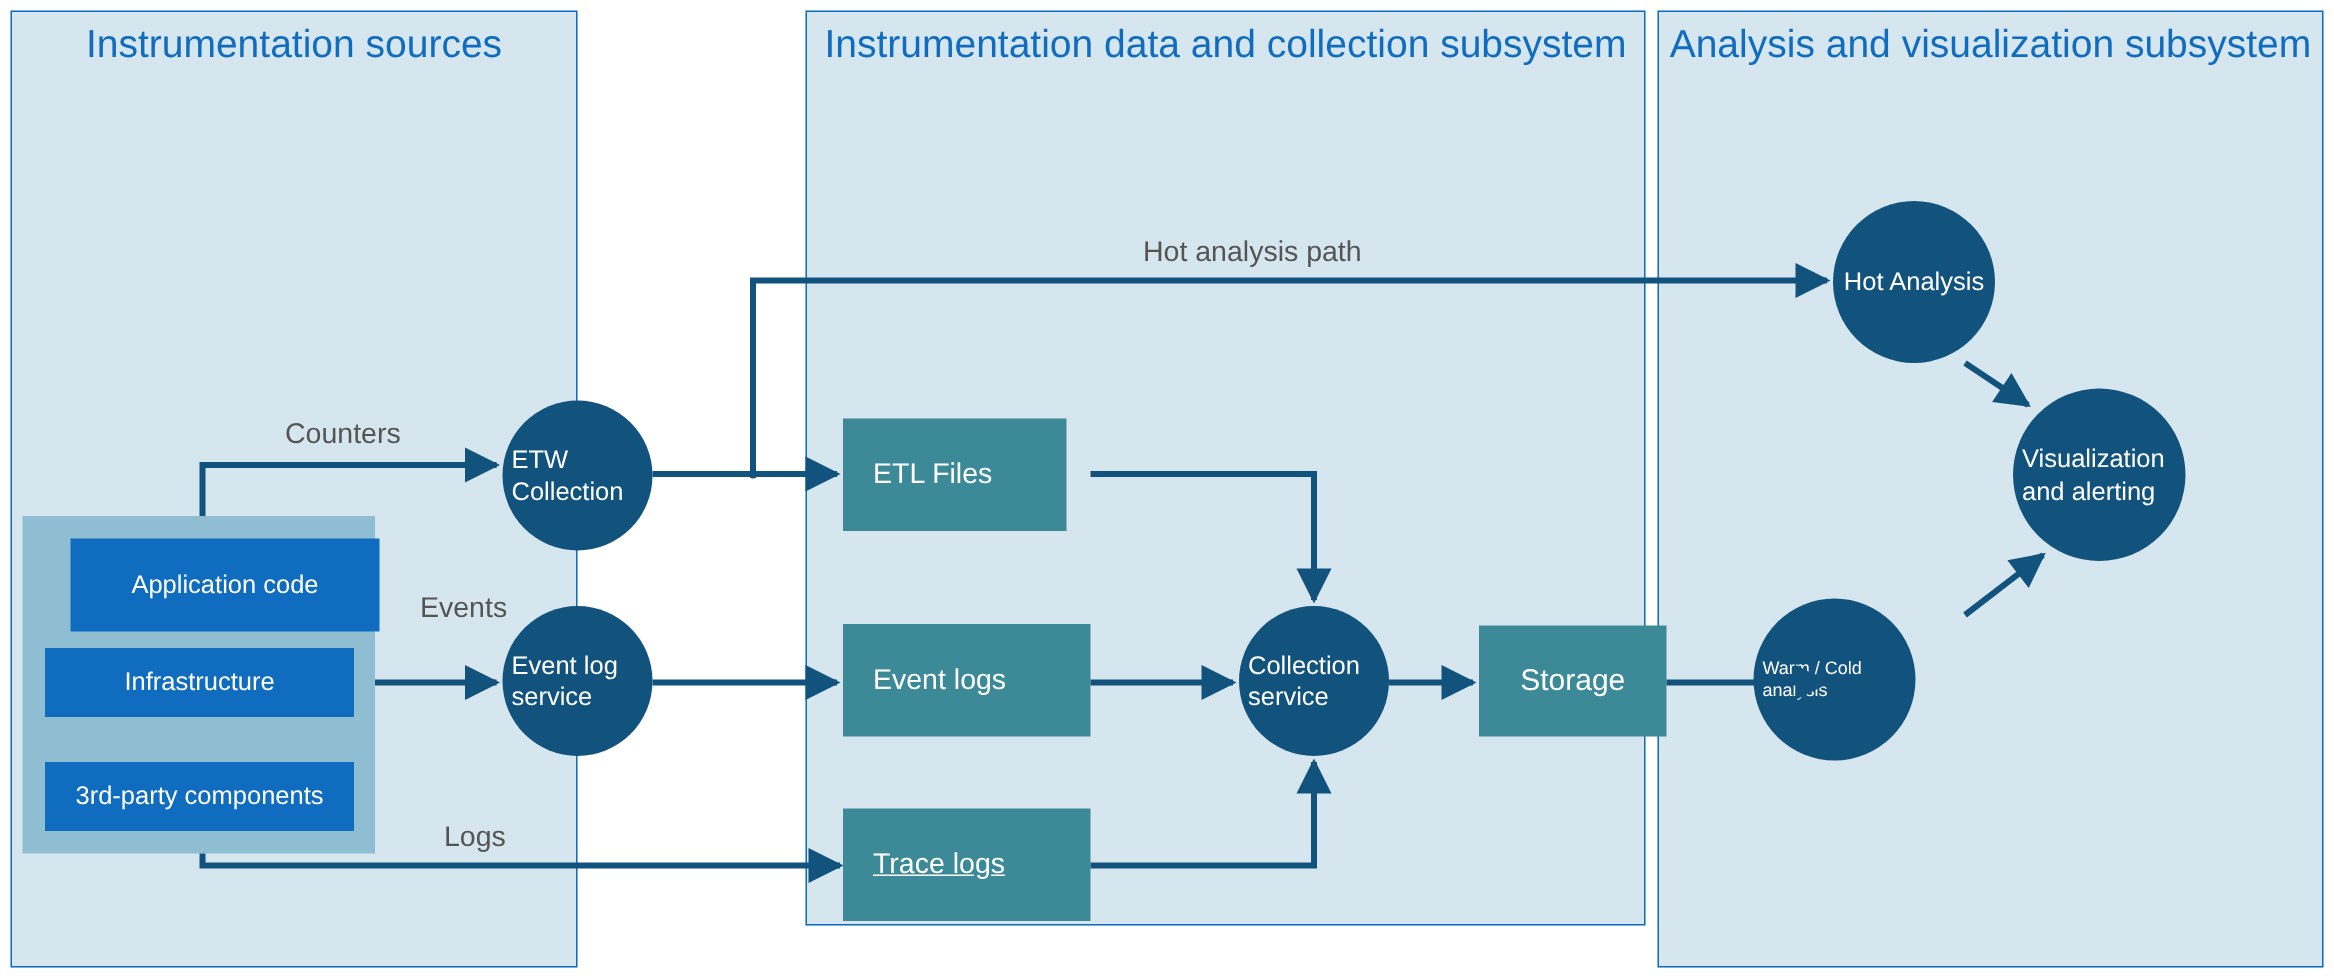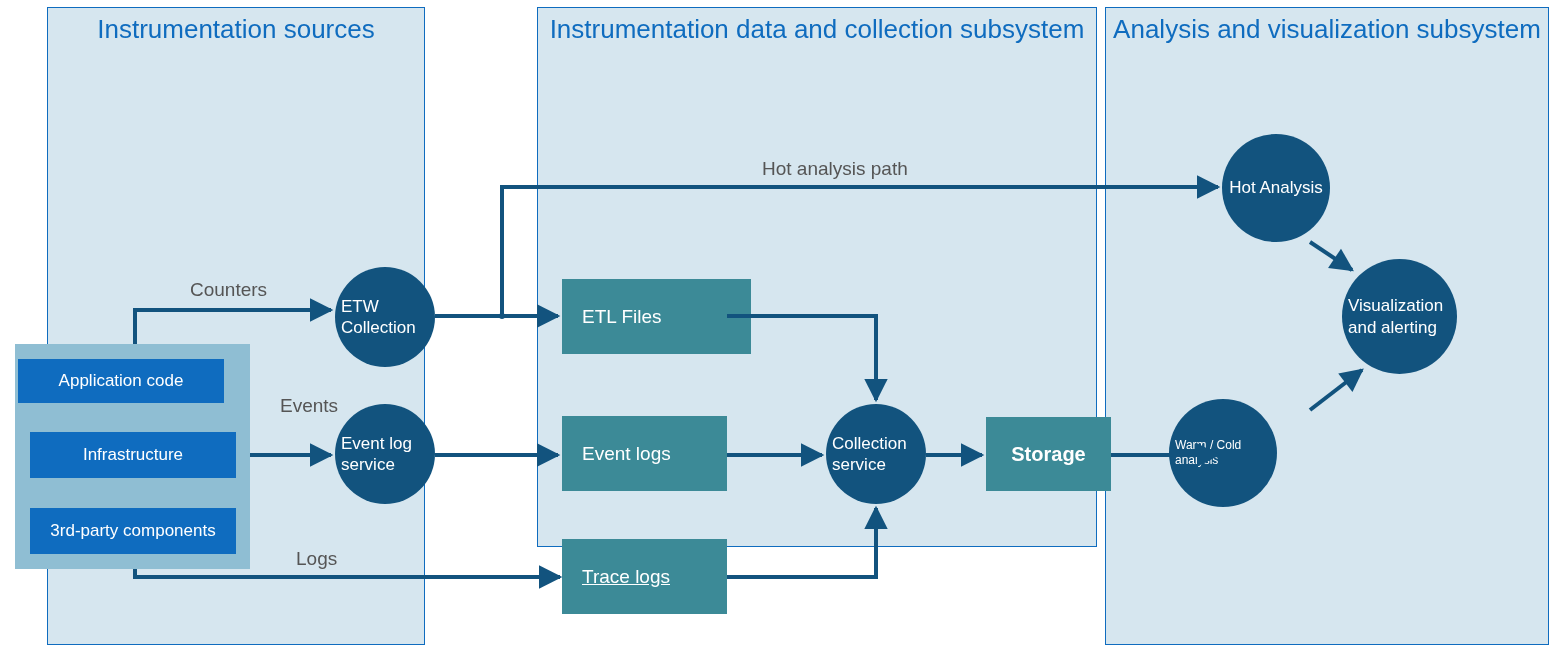--- a/index.html
+++ b/index.html
@@ -53,21 +53,21 @@
     box-sizing: border-box;
   }
   .storage {
     position: absolute;
     background: #3c8a97;
     color: #fff;
     font-size: 20px;
     display: flex;
     align-items: center;
     justify-content: center;
-    font-weight: 700;
+    font-weight: 400;
   }
   .circle {
     position: absolute;
     background: #12537e;
     color: #fff;
     border-radius: 50%;
     display: flex;
     align-items: center;
     justify-content: center;
     text-align: left;
@@ -84,42 +84,42 @@
   svg.arrows {
     position: absolute;
     left: 0; top: 0;
     width: 1556px; height: 653px;
     pointer-events: none;
   }
 </style>
 </head>
 <body>
 
-<div class="panel" style="left:7px; top:7px; width:378px; height:638px;margin-left:40px;">
+<div class="panel" style="left:7px; top:7px; width:378px; height:638px;">
   <div class="panel-title">Instrumentation sources</div>
 </div>
 
-<div class="panel" style="left:537px; top:7px; width:560px; height:540px;">
+<div class="panel" style="left:537px; top:7px; width:560px; height:610px;">
   <div class="panel-title">Instrumentation data and collection subsystem</div>
 </div>
 
 <div class="panel" style="left:1105px; top:7px; width:444px; height:638px;">
   <div class="panel-title">Analysis and visualization subsystem</div>
 </div>
 
 <div class="subpanel" style="left:15px; top:344px; width:235px; height:225px;"></div>
 
-<div class="block-blue" style="left:18px; top:359px; width:206px; height:44px;">Application code</div>
+<div class="block-blue" style="left:47px; top:359px; width:206px; height:62px;">Application code</div>
 <div class="block-blue" style="left:30px; top:432px; width:206px; height:46px;">Infrastructure</div>
 <div class="block-blue" style="left:30px; top:508px; width:206px; height:46px;">3rd-party components</div>
 
 <div class="circle" style="left:335px; top:267px; width:100px; height:100px;">ETW Collection</div>
 <div class="circle" style="left:335px; top:404px; width:100px; height:100px;">Event log service</div>
 
-<div class="block-teal" style="left:562px; top:279px; width:189px; height:75px;">ETL Files</div>
+<div class="block-teal" style="left:562px; top:279px; width:149px; height:75px;">ETL Files</div>
 <div class="block-teal" style="left:562px; top:416px; width:165px; height:75px;">Event logs</div>
 <div class="block-teal" style="left:562px; top:539px; width:165px; height:75px;text-decoration:underline;">Trace logs</div>
 
 <div class="circle" style="left:826px; top:404px; width:100px; height:100px;">Collection service</div>
 
 <div class="storage" style="left:986px; top:417px; width:125px; height:74px;">Storage</div>
 
 <div class="circle" style="left:1222px; top:134px; width:108px; height:108px; font-size:17px;">Hot Analysis</div>
 <div class="circle" style="left:1169px; top:399px; width:108px; height:108px; font-size:12px;">Warm / Cold analysis</div>
 <div class="circle" style="left:1342px; top:259px; width:115px; height:115px; font-size:17px;">Visualization and alerting</div>

